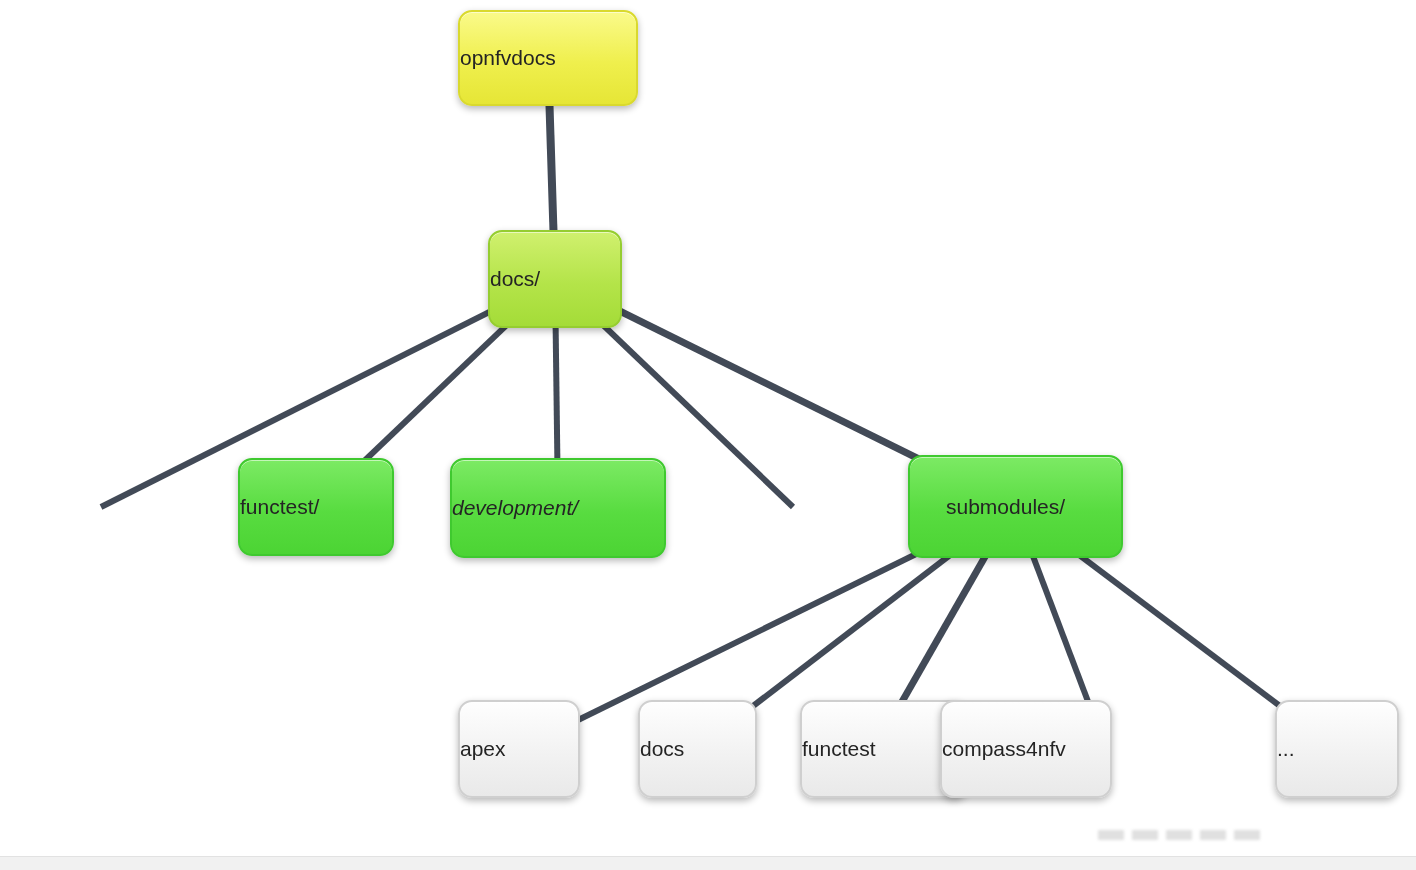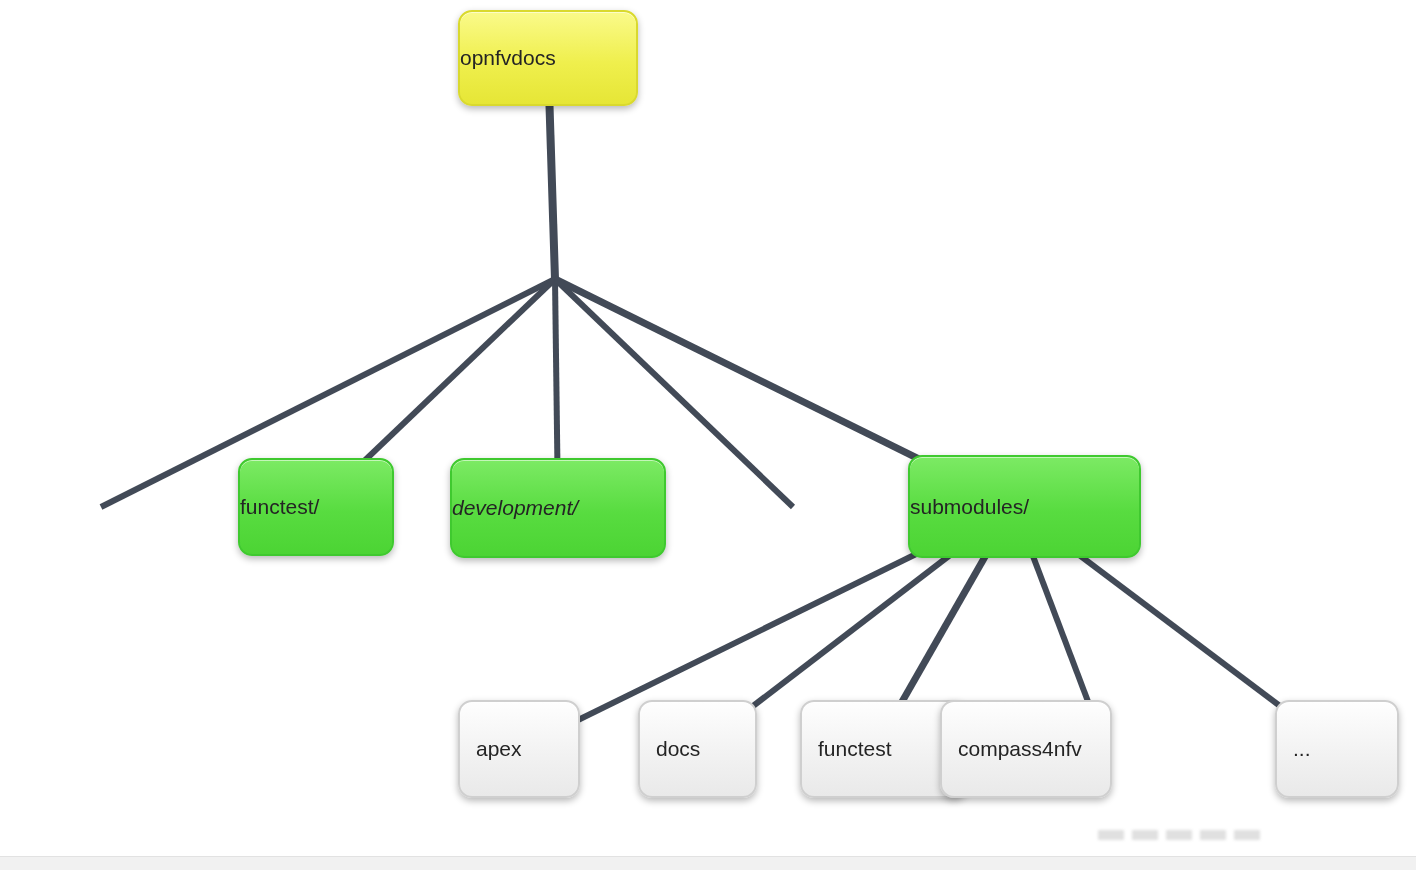--- a/index.html
+++ b/index.html
@@ -42,21 +42,20 @@
     background: linear-gradient(180deg, #d0f06e 0%, #b4e449 55%, #a4dc38 100%);
     border: 2px solid #95cd30;
   }
   .node.green {
     background: linear-gradient(180deg, #7cea64 0%, #58dc40 55%, #4cd434 100%);
     border: 2px solid #3fc92f;
   }
   .node.white {
     background: linear-gradient(180deg, #fefefe 0%, #f2f2f2 55%, #e9e9e9 100%);
     border: 2px solid #cfcfcf;
-    padding-left: 16px;
   }
   .node-label {
     pointer-events: none;
     white-space: nowrap;
   }
   .faint-artifact {
     position: absolute;
     left: 1098px;
     top: 830px;
     width: 165px;
@@ -95,32 +94,35 @@
     <line x1="1014" y1="506" x2="697" y2="749" stroke="#424a57" stroke-width="6"></line>
     <line x1="1014" y1="506" x2="875" y2="749" stroke="#424a57" stroke-width="7"></line>
     <line x1="1014" y1="506" x2="1106" y2="749" stroke="#424a57" stroke-width="6"></line>
     <line x1="1014" y1="506" x2="1337" y2="749" stroke="#424a57" stroke-width="6"></line>
   </svg>
 
   <div class="node yellow" style="left:458px; top:10px; width:180px; height:96px;">
     <span class="node-label">opnfvdocs</span>
   </div>
 
+  <div class="node lime" style="left:488px; top:230px; width:134px; height:98px;">
+    <span class="node-label">docs/</span>
+  </div>
 
 
   <div class="node green" style="left:238px; top:458px; width:156px; height:98px;">
     <span class="node-label">functest/</span>
   </div>
 
   <div class="node green" style="left:450px; top:458px; width:216px; height:100px;font-style:italic;">
     <span class="node-label">development/</span>
   </div>
 
 
-  <div class="node green" style="left:908px; top:455px; width:233px; height:103px;">
+  <div class="node green" style="left:908px; top:455px; width:215px; height:103px;padding-left:36px;">
     <span class="node-label">submodules/</span>
   </div>
 
   <div class="node white" style="left:458px; top:700px; width:122px; height:98px;">
     <span class="node-label">apex</span>
   </div>
 
   <div class="node white" style="left:638px; top:700px; width:119px; height:98px;">
     <span class="node-label">docs</span>
   </div>

